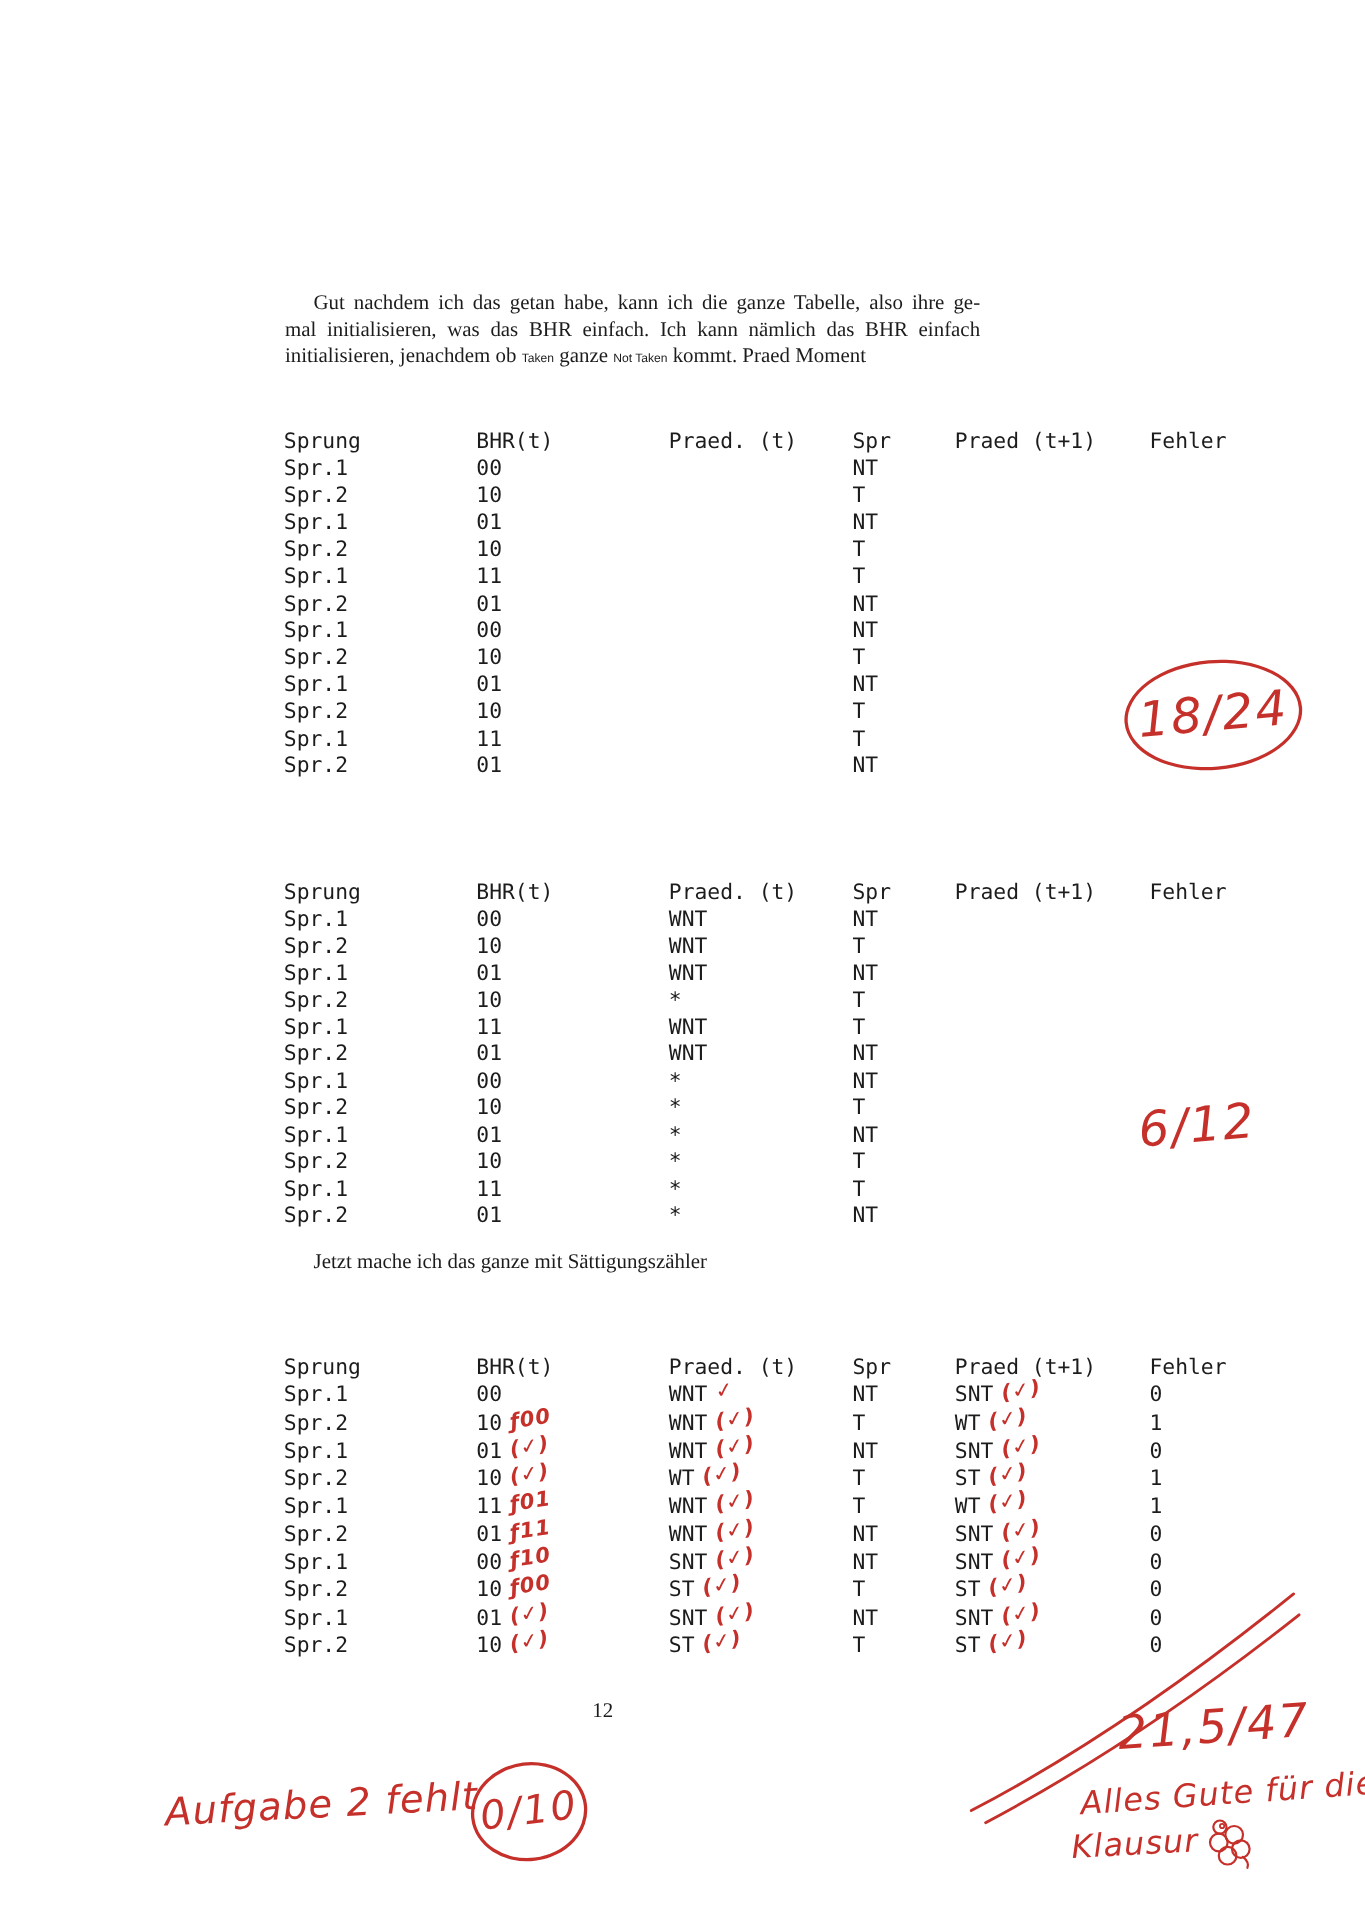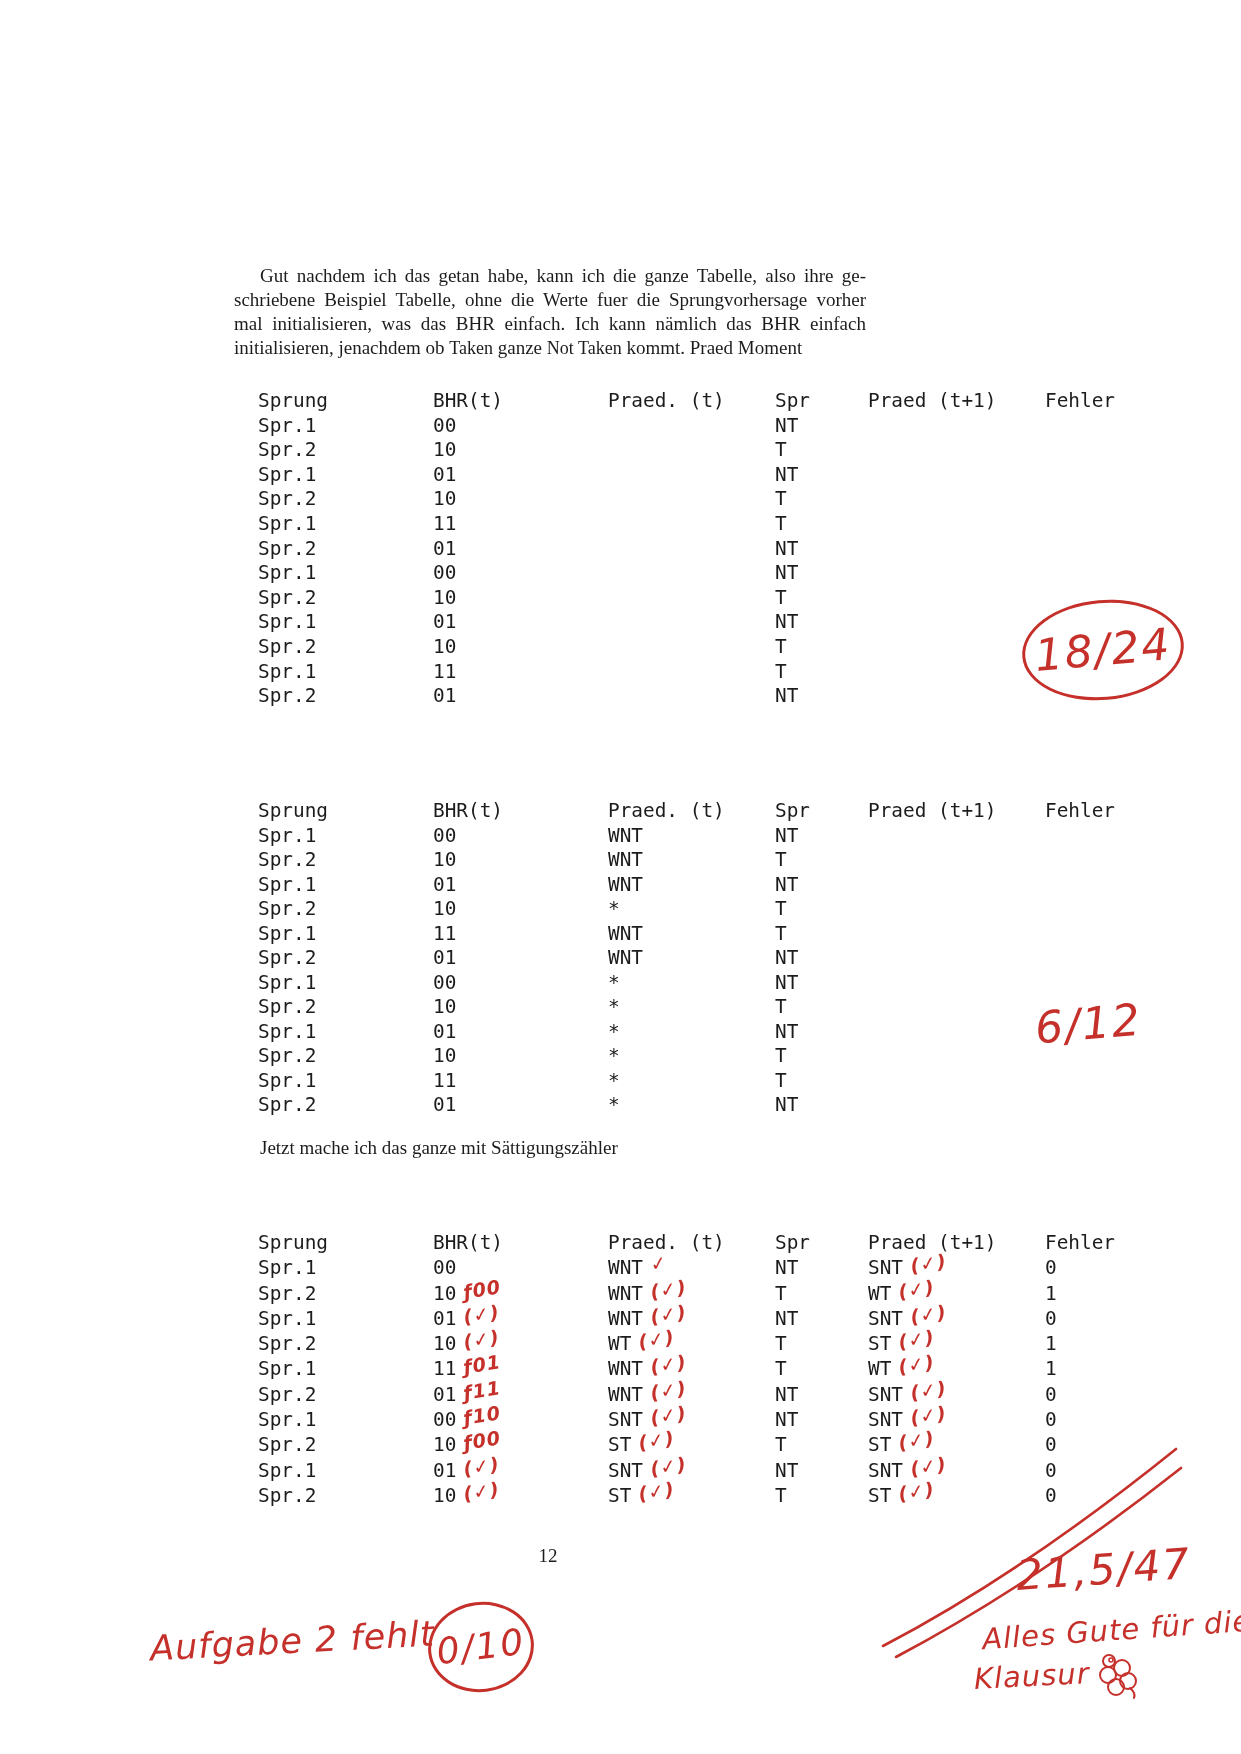--- a/index.html
+++ b/index.html
@@ -8,29 +8,29 @@
     width:1241px;height:1754px;
     background:#ffffff;
     margin:0 auto;
     overflow:hidden;
     font-family:"Liberation Serif", serif;
     color:#1c1c1c;
   }
   
   .para{
     position:absolute;
-    left:234px;width:632px;
+    left:259px;width:632px;
     font-size:19px;line-height:24px;
   }
   .pline{white-space:normal;}
   .jl{text-align:justify;text-align-last:justify;}
   .ind{padding-left:26px;}
   .mono{
-    font-family:Liberation Serif, serif;
-    font-size:18px;
+    font-family:Liberation Sans, sans-serif;
+    font-size:11px;
   }
   
   .tbl{
     position:absolute;
     left:258px;
     font-family:"DejaVu Sans Mono", monospace;
     font-size:19.4px;
     color:#1c1c1c;
   }
   .trow{position:relative;height:var(--rowh,24.6px);white-space:nowrap;}
@@ -105,21 +105,20 @@
     <circle cx="30" cy="20" r="8" fill="none" stroke="#c5302a" stroke-width="2"></circle>
     <circle cx="36" cy="33" r="8" fill="none" stroke="#c5302a" stroke-width="2"></circle>
     <circle cx="24" cy="39" r="8" fill="none" stroke="#c5302a" stroke-width="2"></circle>
     <path d="M 38 40 Q 44 45 42 50" fill="none" stroke="#c5302a" stroke-width="2" stroke-linecap="round"></path>
   </svg>
 
   <div class="pageno">12</div>
 
 <div class="para" style="top: 264px;">
       <div class="pline jl ind"><span>Gut nachdem ich das getan habe, kann ich die ganze Tabelle, also ihre ge-</span></div>
-      <div class="pline jl"><span>schriebene Beispiel Tabelle, ohne die Werte fuer die Sprungvorhersage vorher</span></div>
       <div class="pline jl"><span>mal initialisieren, was das BHR einfach. Ich kann nämlich das BHR einfach</span></div>
       <div class="pline"><span>initialisieren, jenachdem ob </span><span class="mono">Taken</span><span> ganze </span><span class="mono"> Not Taken</span><span> kommt. Praed Moment</span></div>
     </div>
     <div class="para" style="top: 1136px;">
       <div class="pline ind"><span>Jetzt mache ich das ganze mit Sättigungszähler</span></div>
     </div>
     <div class="tbl" style="top: 389px; --rowh: 24.6px;">
       <div class="trow">
         <span class="tcell" style="left: 0px;">Sprung</span>
         <span class="tcell" style="left: 175px;">BHR(t)</span>

